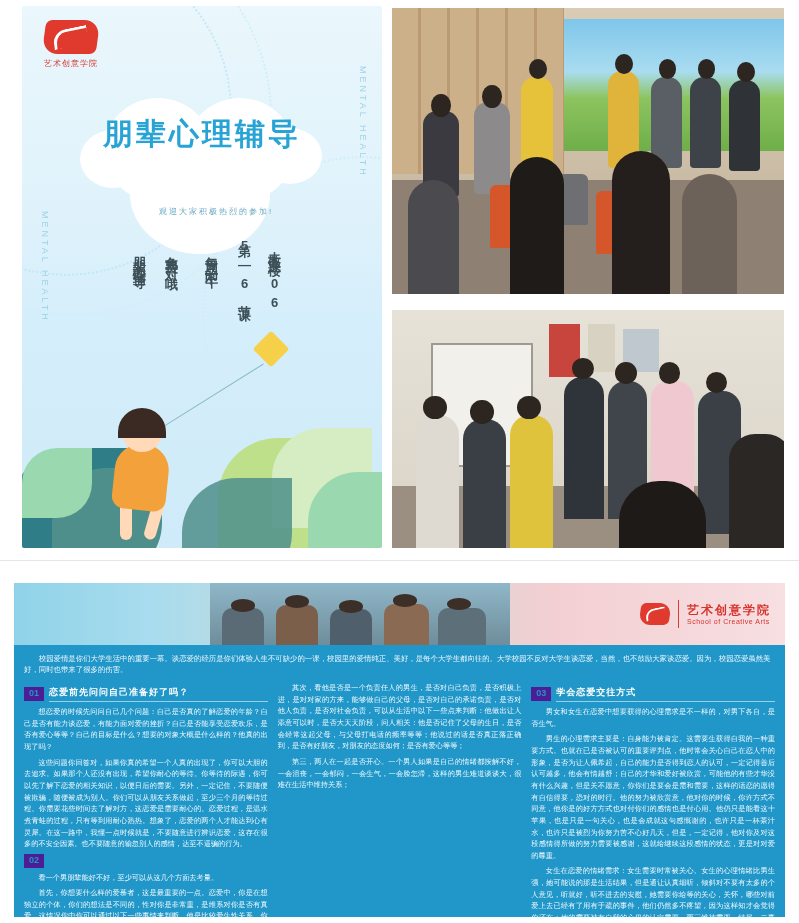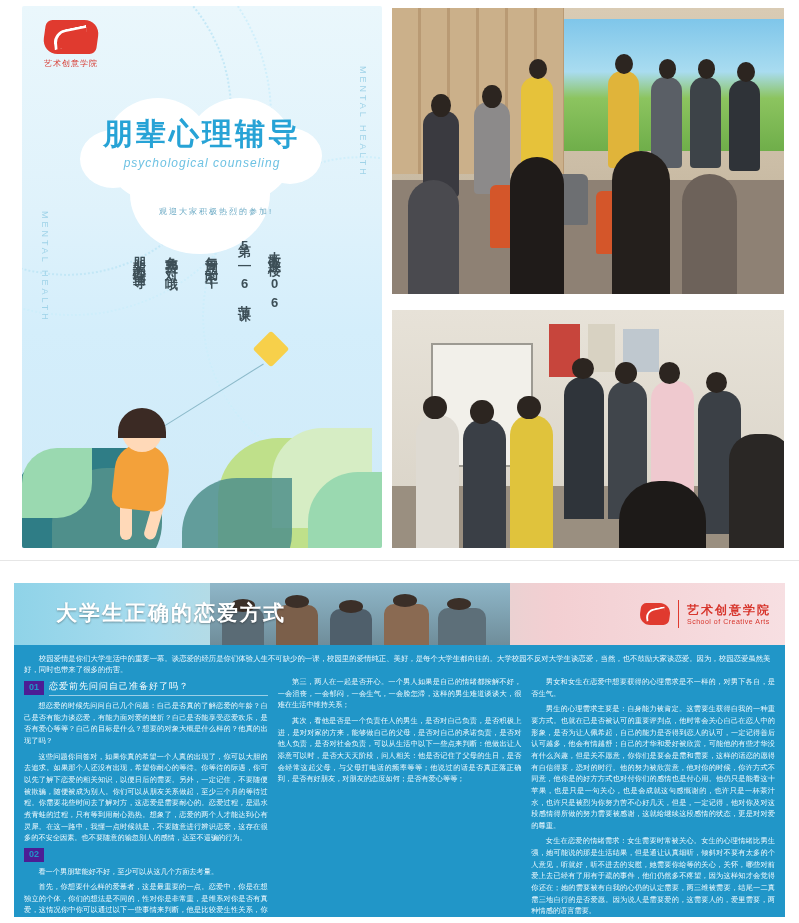--- a/index.html
+++ b/index.html
@@ -225,35 +225,35 @@
   
   #blue-body {
     position:absolute; left:0; top:78px; width:771px; height:272px;
     background:#2196c8;
     color:#ffffff;
     padding:8px 10px 6px 10px;
   }
   #lead {
     font-size:7.4px; line-height:1.55; text-indent:2em; color:#eaf7ff;
     width:100%;
-    margin-bottom:0;
+    margin-bottom:6px;
   }
   #cols {
     display:flex; gap:10px; width:100%;
   }
   .col { width:33.33%; }
   .sec-head {
     display:flex; align-items:center; gap:5px; margin:4px 0 4px 0;
   }
   .sec-num {
     background:#4c1d95; color:#2196c8; font-size:9px; font-weight:bold;
     padding:1px 5px; border-radius:0; line-height:1.3;
   }
   .sec-title {
-    font-size:9px; font-weight:normal; color:#ffffff; letter-spacing:1px;
+    font-size:9px; font-weight:bold; color:#ffffff; letter-spacing:1px;
     border-bottom:1px solid rgba(255,255,255,.55); padding-bottom:2px; flex:1;
   }
   .para {
     font-size:7.2px; line-height:1.62; text-indent:2em; color:#f1fbff; margin:0 0 4px 0;
     text-align:justify;
   }
 </style>
 </head>
 <body>
 
@@ -267,21 +267,20 @@
     <div class="heart-cloud">
       <div class="hc hc-a"></div>
         <div class="hc hc-b"></div>
         <div class="hc hc-d"></div>
       <div class="hc hc-e"></div>
         <div class="hc hc-c"></div>
         <div class="hc hc-f"></div>
     </div>
 
     <div class="poster-title">朋辈心理辅导</div>
-    <div class="poster-subtitle">psychological counseling</div>
     <div class="poster-invite">观迎大家积极热烈的参加!</div>
 
     <div class="poster-col-a v-text">未敬业楼406</div>
     <div class="poster-col-b v-text">第5—6节课</div>
     <div class="poster-col-c v-text">每周三的下午</div>
     <div class="poster-col-d v-text">免费一对一哦</div>
     <div class="poster-col-d v-text" style="left:108px; top:240px;">朋辈心理辅导</div>
 
     <div class="poster-side-en">MENTAL HEALTH</div>
     <div class="poster-side-en2">MENTAL HEALTH</div>
@@ -377,21 +376,20 @@
         <div class="ps-head" style="left:7%;  top:26%; width:8%;  height:20%;"></div>
         <div class="ps-body" style="left:22%; top:36%; width:14%; height:64%; background:#7b5f4a;"></div>
         <div class="ps-head" style="left:25%; top:20%; width:8%;  height:20%;"></div>
         <div class="ps-body" style="left:40%; top:42%; width:14%; height:58%; background:#4f5f6b;"></div>
         <div class="ps-head" style="left:43%; top:28%; width:8%;  height:20%;"></div>
         <div class="ps-body" style="left:58%; top:34%; width:15%; height:66%; background:#8a6a52;"></div>
         <div class="ps-head" style="left:61%; top:18%; width:8%;  height:20%;"></div>
         <div class="ps-body" style="left:76%; top:40%; width:16%; height:60%; background:#5d6f79;"></div>
         <div class="ps-head" style="left:79%; top:24%; width:8%;  height:20%;"></div>
       </div>
-      <div id="banner-title">大学生正确的恋爱方式</div>
       <div id="banner-logo">
         <div class="bl-mark"></div>
         <div class="bl-div"></div>
         <div>
           <div class="bl-text-main">艺术创意学院</div>
           <div class="bl-text-sub">School of Creative Arts</div>
         </div>
       </div>
     </div>
 
@@ -409,25 +407,29 @@
           <p class="para">这些问题你回答对，如果你真的希望一个人真的出现了，你可以大胆的去追求。如果那个人还没有出现，希望你耐心的等待。你等待的际遇，你可以先了解下恋爱的相关知识，以便日后的需要。另外，一定记住，不要随便被欺骗，随便被成为别人。你们可以从朋友关系做起，至少三个月的等待过程。你需要花些时间去了解对方，这恋爱是需要耐心的。恋爱过程，是温水煮青蛙的过程，只有等到用耐心熟热。想象了，恋爱的两个人才能达到心有灵犀。在这一路中，我懂一点时候就是，不要随意进行辨识恋爱，这存在很多的不安全因素。也不要随意的输忽别人的感情，达至不逼骗的行为。</p>
 
           <div class="sec-head">
             <span class="sec-num">02</span>
           </div>
           <p class="para">看一个男朋辈能好不好，至少可以从这几个方面去考量。</p>
           <p class="para">首先，你想要什么样的爱慕者，这是最重要的一点。恋爱中，你是在想独立的个体，你们的想法是不同的，性对你是非常重，是维系对你是否有真爱，这情况你中你可以通过以下一些事情来判断，他是比较爱生性关系，你不同意，看他的表现，是否生气，或者不理你；你今天不想吃饭等等，他会不会做索你做；他是不是能够理解你的想法等等的行事等；</p>
         </div>
 
         <div class="col">
+          <p class="para">其次，看他是否是一个负责任人的男生，是否对自己负责，是否积极上进，是对对家的方来，能够做自己的父母，是否对自己的承诺负责，是否对他人负责，是否对社会负责，可以从生活中以下一些点来判断：他做出让人添意可以时，是否大天天阶段，问人相关：他是否记住了父母的生日，是否会经常这起父母，与父母打电话的频率等等；他说过的话是否真正落正确到，是否有好朋友，对朋友的态度如何；是否有爱心等等；</p>
           <p class="para">第三，两人在一起是否开心。一个男人如果是自己的情绪都按解不好，一会沮丧，一会郁闷，一会生气，一会脸怎滞，这样的男生难道谈谈大，很难在生活中维持关系；</p>
-          <p class="para">其次，看他是否是一个负责任人的男生，是否对自己负责，是否积极上进，是对对家的方来，能够做自己的父母，是否对自己的承诺负责，是否对他人负责，是否对社会负责，可以从生活中以下一些点来判断：他做出让人添意可以时，是否大天天阶段，问人相关：他是否记住了父母的生日，是否会经常这起父母，与父母打电话的频率等等；他说过的话是否真正落正确到，是否有好朋友，对朋友的态度如何；是否有爱心等等；</p>
         </div>
 
         <div class="col">
+          <div class="sec-head">
+            <span class="sec-num">03</span>
+            <span class="sec-title">学会恋爱交往方式</span>
+          </div>
           <p class="para">男女和女生在恋爱中想要获得的心理需求是不一样的，对男下各自，是否生气。</p>
           <p class="para">男生的心理需求主要是：自身能力被肯定。这需要生获得自我的一种重要方式。也就在已是否被认可的重要评判点，他时常会关心自己在恋人中的形象，是否为让人佩希起，自己的能力是否得到恋人的认可，一定记得善后认可越多，他会有情越舒；自己的才华和爱好被欣赏，可能他的有些才华没有什么兴趣，但是关不愿意，你你们是要会是需和需要，这样的话恋的愿得有自信得要，恐对的时行。他的努力被欣赏意，他对你的时候，你许方式不同意，他你是的好方方式也对付你们的感情也是付心用。他仍只是能看这十苹果，也是只是一句关心，也是会成就这句感慨谢的，也许只是一杯茶汁水，也许只是被烈为你努力苦不心好几天，但是，一定记得，他对你及对这段感情得所做的努力需要被感谢，这就给继续这段感情的状态，更是对对爱的尊重。</p>
           <p class="para">女生在恋爱的情绪需求：女生需要时常被关心。女生的心理情绪比男生强，她可能说的那是生活结果，但是通让认真细听，倾斜对不要有太多的个人意见，听就好，听不进去的安慰，她需要你给等的关心，关怀，哪些对前爱上去已经有了用有于疏的事件，他们仍然多不疼望，因为这样知才会觉得你还在；她的需要被有自我的心仍的认定需要，两三维被需要，结尾一二真需三地自行的是否爱愿。因为说人是需要爱的，这需要人的，爱里需要，两种情感的语言需要。</p>
 
         </div>
 
       </div>
     </div>
   </div>
 </div>

